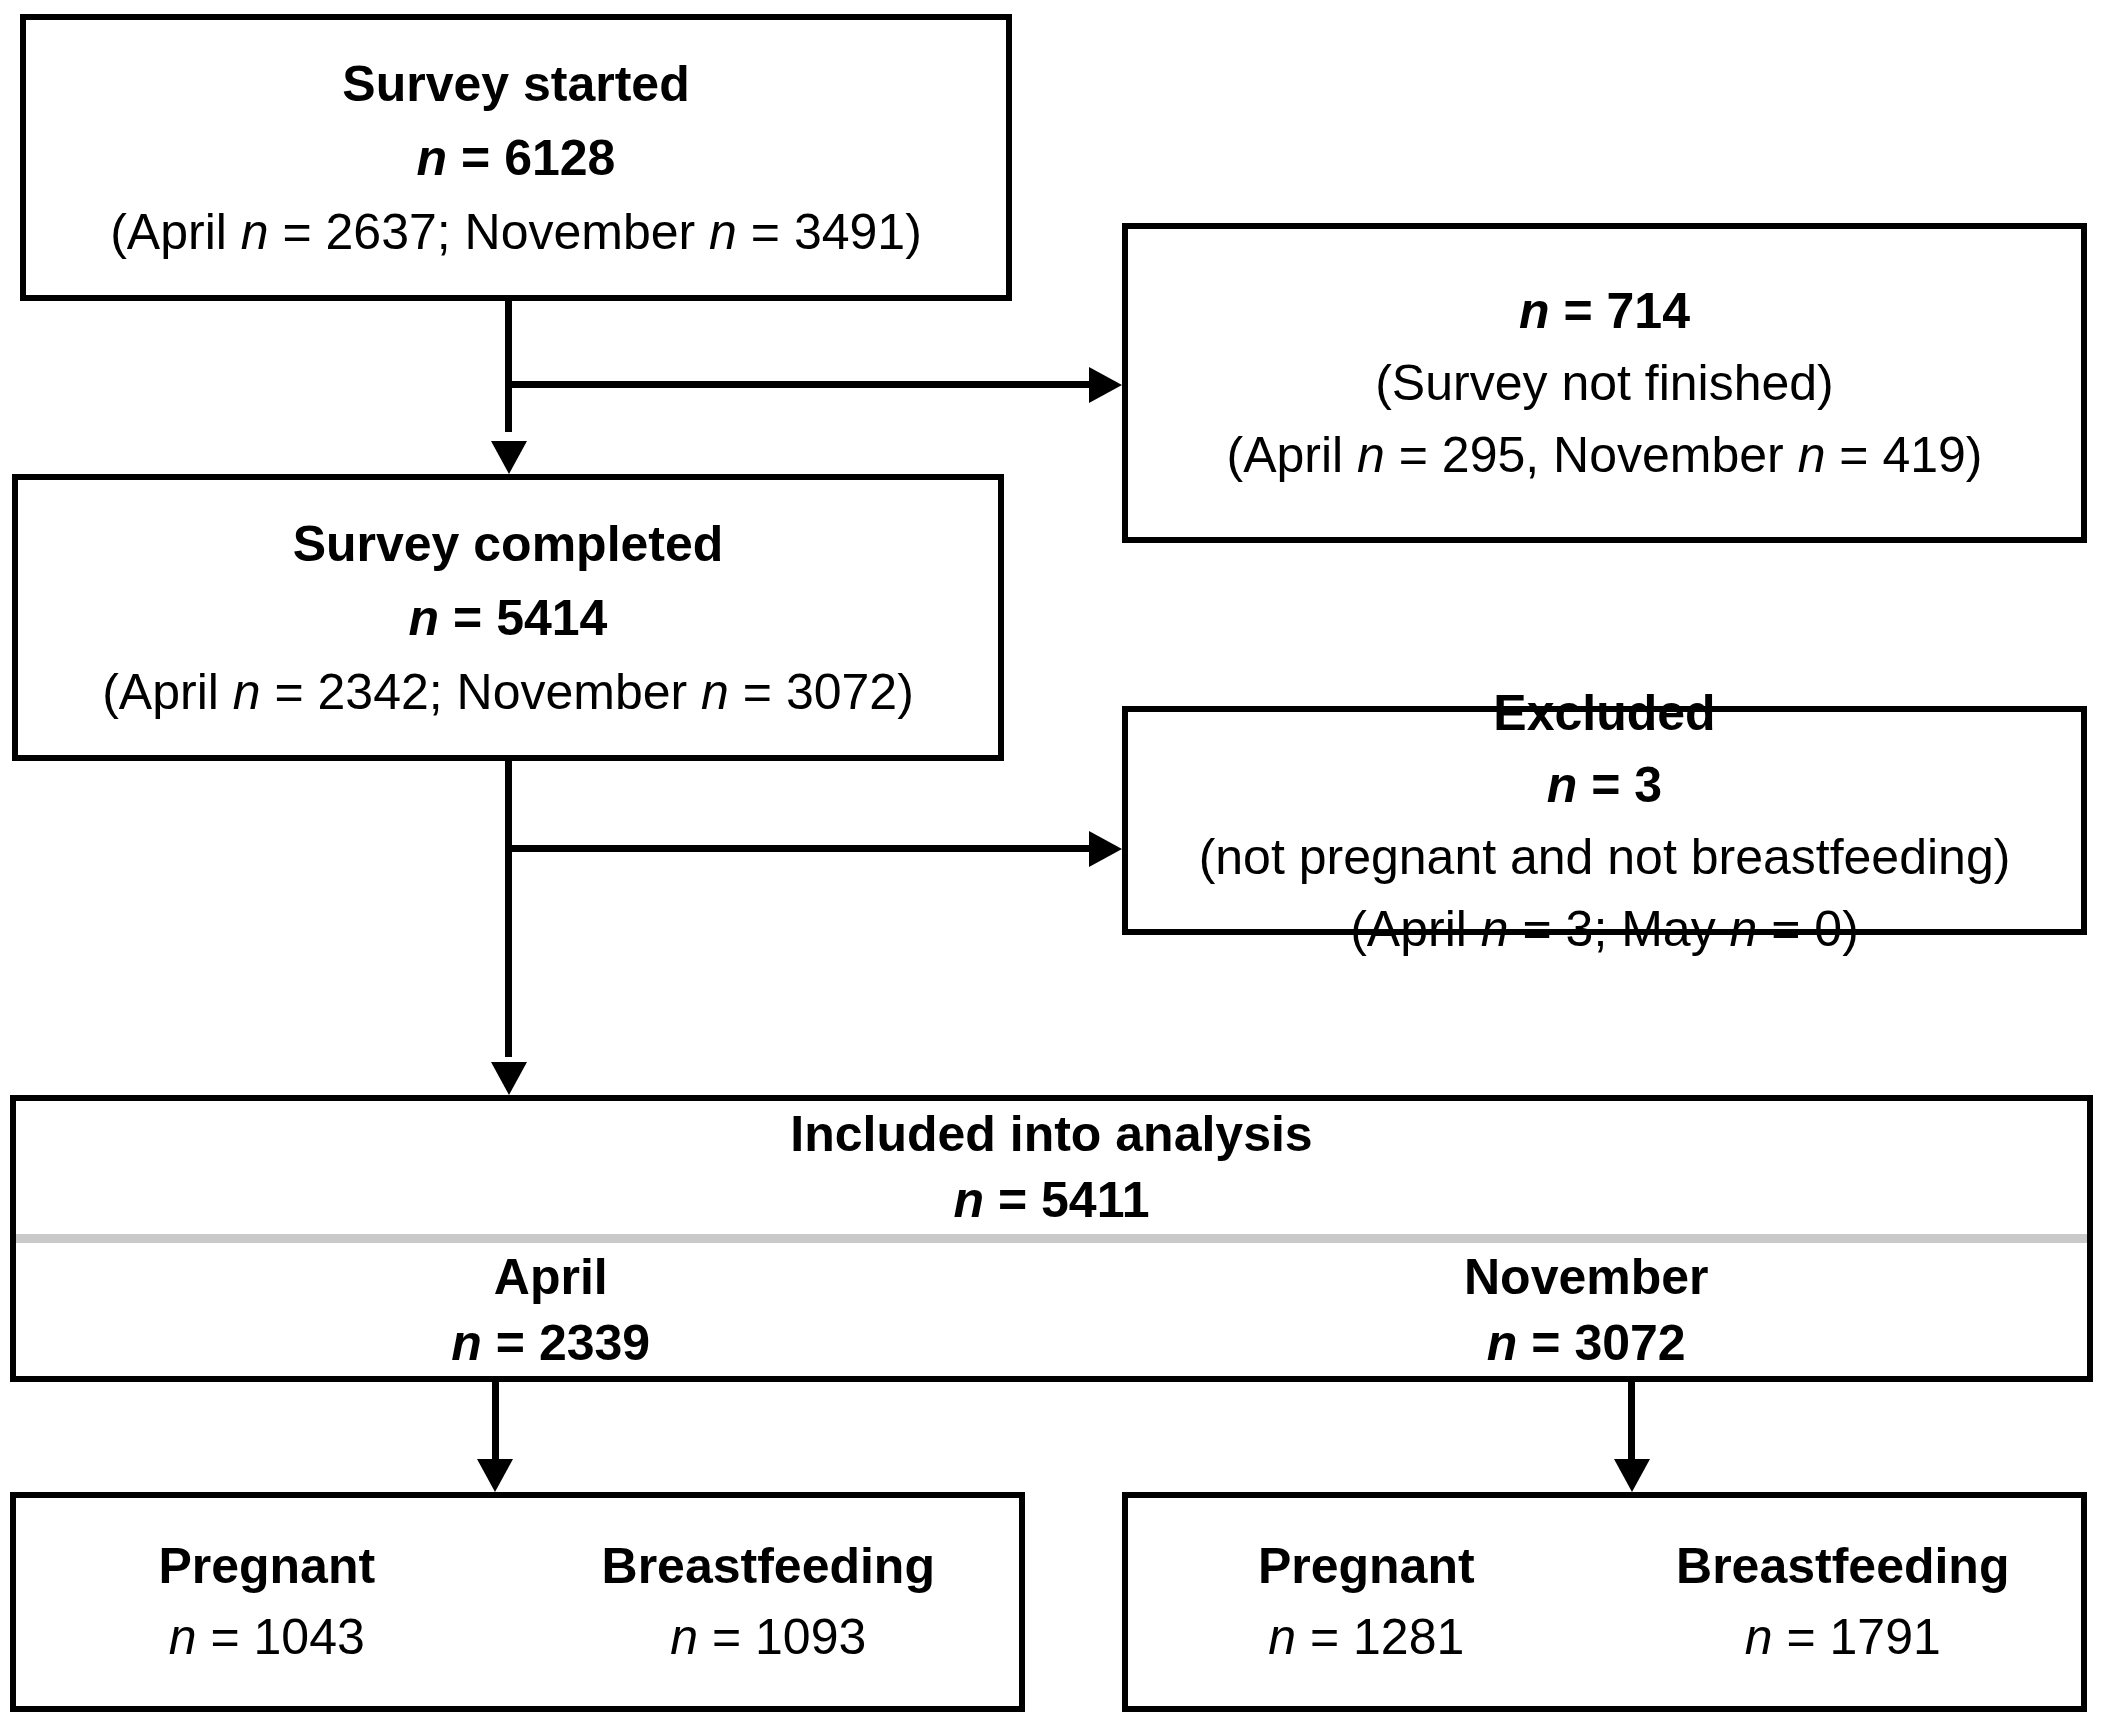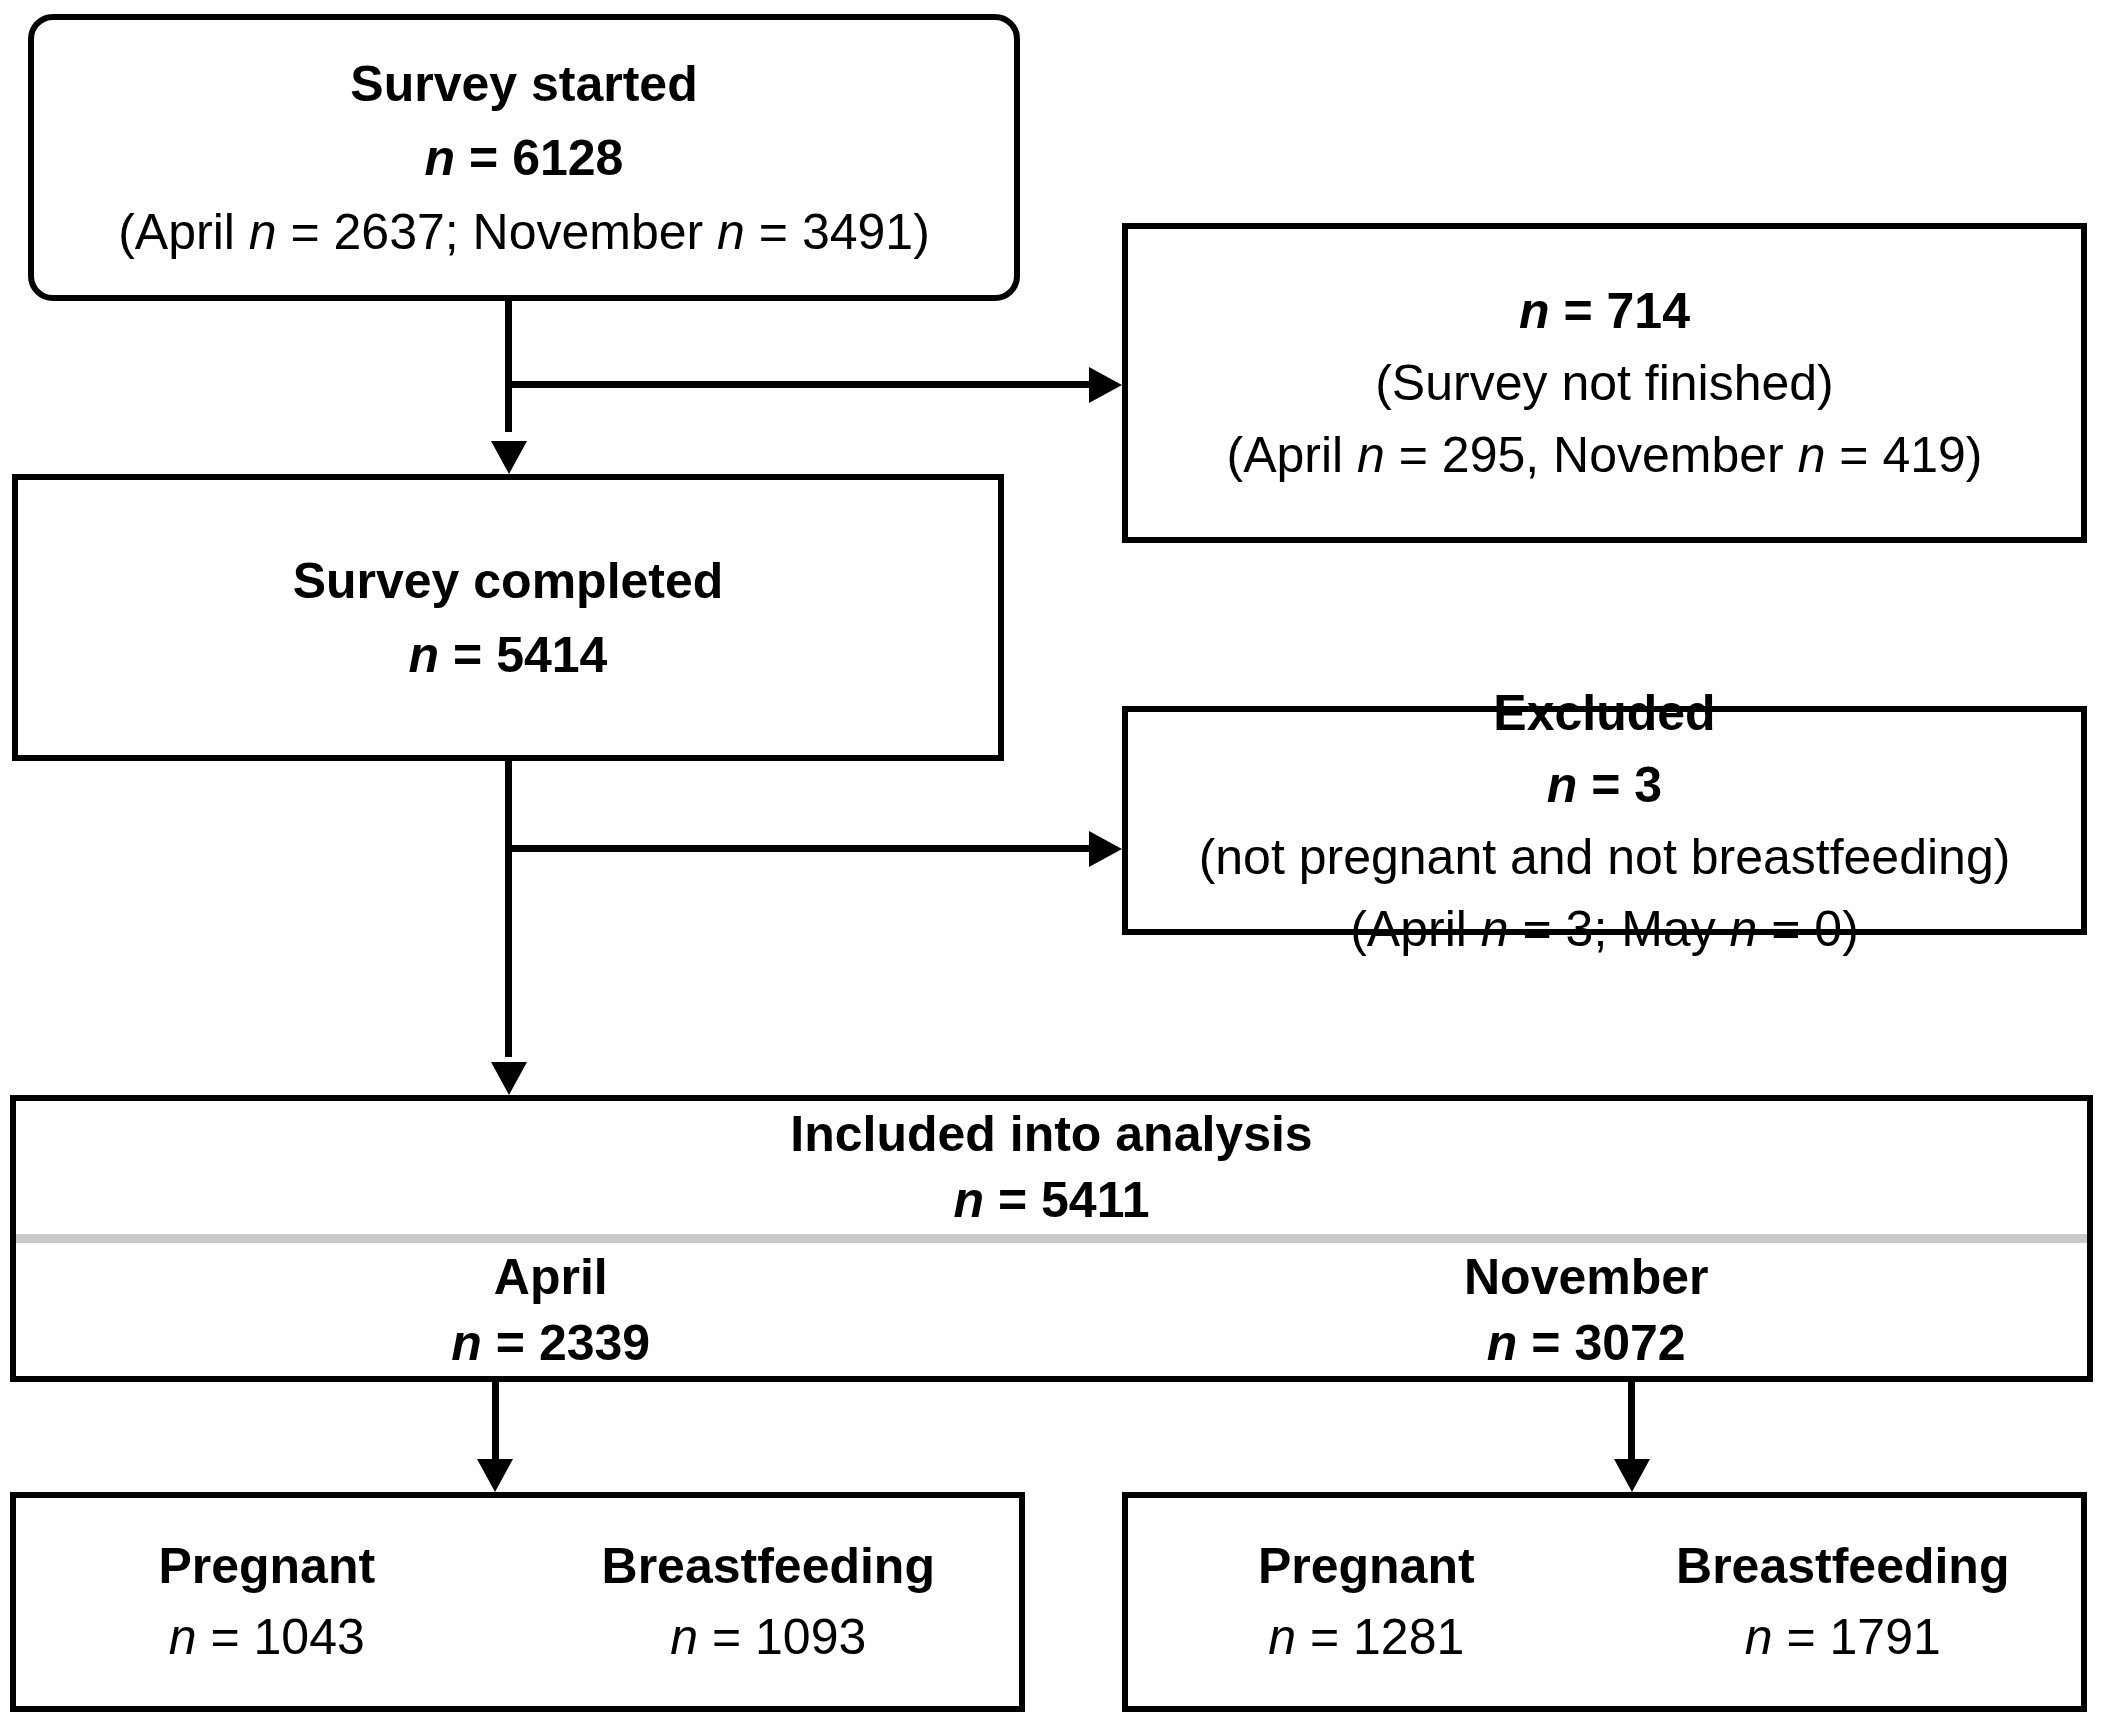--- a/index.html
+++ b/index.html
@@ -98,35 +98,36 @@
 
   <div class="hline" style="left:505px; top:845px; width:588px;"></div>
   <div class="arrow-right" style="left:1089px; top:831px;"></div>
 
   <div class="vline" style="left:492px; top:1379px; height:84px;"></div>
   <div class="arrow-down" style="left:477px; top:1459px;"></div>
 
   <div class="vline" style="left:1628px; top:1379px; height:84px;"></div>
   <div class="arrow-down" style="left:1614px; top:1459px;"></div>
 
-  <div class="box" style="left:28px; top:14.3px; width:992px; height:287px;border-radius:25px;">
+  <div class="box" style="left:20px; top:14.3px; width:992px; height:287px;">
     <div class="line b">Survey started</div>
     <div class="line b"><span class="it">n</span><span> = 6128</span></div>
     <div class="line"><span>(April </span><span class="it">n</span><span> = 2637; November </span><span class="it">n</span><span> = 3491)</span></div>
   </div>
 
   <div class="box fourline" style="left:1122px; top:223px; width:965px; height:320px;">
     <div class="line b"><span class="it">n</span><span> = 714</span></div>
     <div class="line">(Survey not finished)</div>
     <div class="line"><span>(April </span><span class="it">n</span><span> = 295, November </span><span class="it">n</span><span> = 419)</span></div>
   </div>
 
   <div class="box" style="left:12px; top:474px; width:992px; height:287px;">
     <div class="line b">Survey completed</div>
     <div class="line b"><span class="it">n</span><span> = 5414</span></div>
+    <div class="line"><span>(April </span><span class="it">n</span><span> = 2342; November </span><span class="it">n</span><span> = 3072)</span></div>
   </div>
 
   <div class="box fourline" style="left:1122px; top:706px; width:965px; height:229px;">
     <div class="line b">Excluded</div>
     <div class="line b"><span class="it">n</span><span> = 3</span></div>
     <div class="line">(not pregnant and not breastfeeding)</div>
     <div class="line"><span>(April </span><span class="it">n</span><span> = 3; May </span><span class="it">n</span><span> = 0)</span></div>
   </div>
 
   <div class="box" id="box-included" style="left:10px; top:1095px; width:2083px; height:287px; padding:0;">

